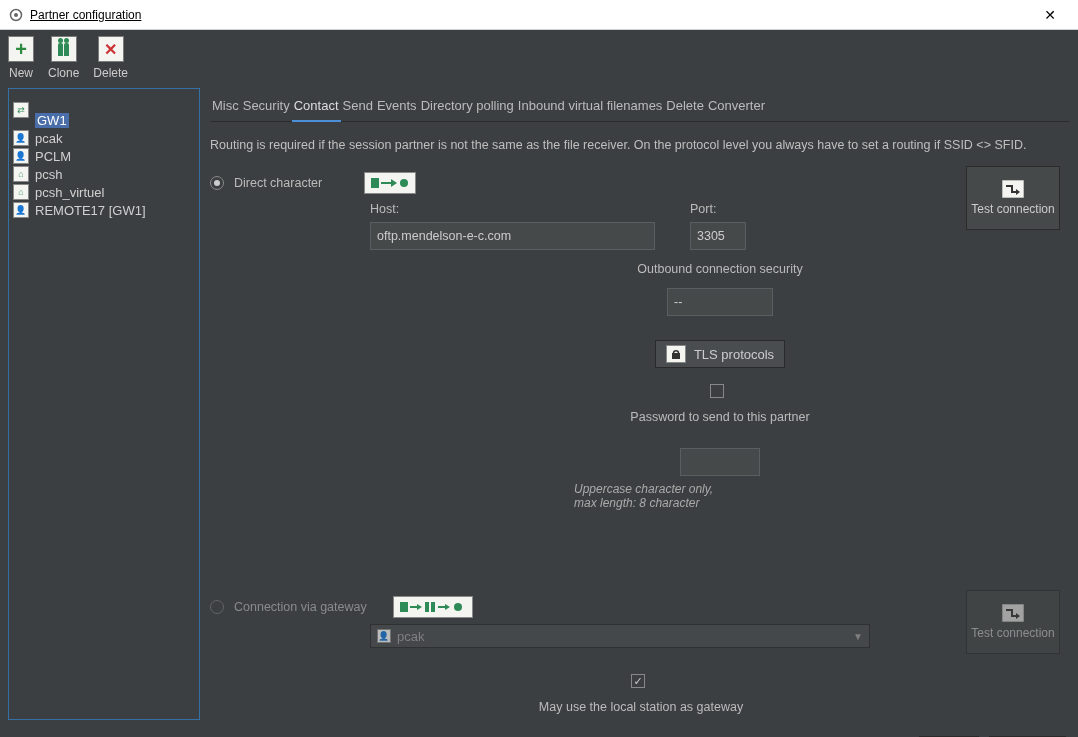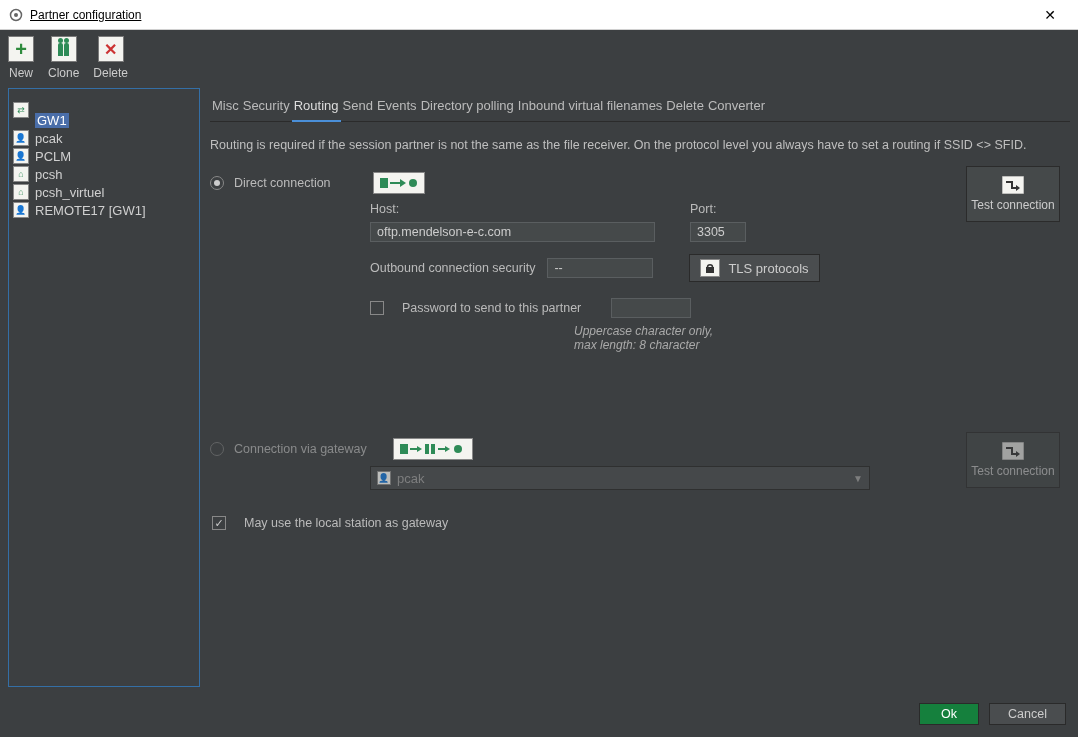--- a/index.html
+++ b/index.html
@@ -144,21 +144,21 @@
     grid-template-columns: 300px 200px;
     column-gap: 20px;
     row-gap: 6px;
     align-items: center;
     position: relative;
   }
   .lbl { color:#bbb; font-size:12.5px; }
   .txt {
     background:#45494a; border:1px solid #5a5e60; color:#ccc;
     padding: 3px 6px; font-size:12.5px;
-    height: 20px;
+    height: 28px;
   }
   .txt.wide { width: 285px; }
   .txt.narrow { width: 56px; }
   .txt.sm { width: 106px; }
   .chk {
     width:14px; height:14px; border:1px solid #888; background:#3c3f41;
     display:inline-flex; align-items:center; justify-content:center;
     margin-right: 6px;
     vertical-align: middle;
   }
@@ -169,21 +169,21 @@
     display:inline-flex; align-items:center; gap:8px;
     height: 28px;
   }
   .lockbox {
     width:20px; height:18px; background:#f4f4f0; border:1px solid #888;
     display:flex; align-items:center; justify-content:center;
   }
   .testbox {
     position: absolute;
     right: 10px;
-    width: 94px; height: 56px;
+    width: 94px; height: 64px;
     background:#45494a; border:1px solid #2b2b2b;
     display:flex; flex-direction:column; align-items:center; justify-content:center;
     gap:4px; cursor:pointer; color:#ccc;
     font-size:12px;
   }
   .testbox.disabled { opacity:0.55; cursor:default; }
   .hint { font-style: italic; color:#aaa; font-size:12px; }
   .gw-select {
     margin-left: 160px; margin-top: 6px;
     width: 500px; height: 24px;
@@ -196,21 +196,21 @@
   .footer {
     display:flex; justify-content:flex-end; gap:10px;
     padding: 8px 12px 12px 12px;
   }
   .btn {
     min-width: 60px; padding: 3px 18px; text-align:center;
     border:1px solid #2a2a2a; cursor:pointer; font-size:12.5px;
   }
   .btn-primary { background:#15803d; color:#fff; }
   .btn-secondary { background:#4a4d4f; color:#ccc; }
-  .row-flex { display:flex; align-items:center; gap:12px; }
+  .row-flex { display:flex; align-items:center; gap:12px;flex-direction:column; }
   .group { position: relative; }
 </style>
 </head>
 <body>
 
 <div class="titlebar">
   <span class="app-icon">
     <svg width="14" height="14" viewBox="0 0 14 14">
         <circle cx="7" cy="7" r="5.5" fill="none" stroke="#666" stroke-width="1.5"></circle>
         <circle cx="7" cy="7" r="2" fill="#666"></circle>
@@ -273,35 +273,35 @@
         <span class="side-icon">👤</span>
         <span class="side-label">REMOTE17 [GW1]</span>
       </div>
     </div>
 
     <div class="content">
 
       <div class="tabs">
         <div class="tab">Misc</div>
         <div class="tab">Security</div>
-        <div class="tab active">Routing</div>
+        <div class="tab active">Contact</div>
         <div class="tab">Send</div>
         <div class="tab">Events</div>
         <div class="tab">Directory polling</div>
         <div class="tab">Inbound virtual filenames</div>
         <div class="tab">Delete</div>
         <div class="tab">Converter</div>
       </div>
 
       <div class="infotext">Routing is required if the session partner is not the same as the file receiver. On the protocol level you always have to set a routing if SSID &lt;&gt; SFID.</div>
 
       <div class="section group">
         <div class="radio-row">
           <span class="radio checked"></span>
-          <span class="lbl">Direct connection</span>
+          <span class="lbl">Direct character</span>
           <span style="width:22px"></span>
           <span class="conn-icon">
             <svg width="38" height="14">
                 <rect x="0" y="2" width="8" height="10" fill="#2e8b57"></rect>
                 <path d="M10 7 L24 7" stroke="#2e8b57" stroke-width="2"></path>
                 <path d="M20 3 L26 7 L20 11 Z" fill="#2e8b57"></path>
                 <circle cx="33" cy="7" r="4" fill="#2e8b57"></circle>
               </svg>
           </span>
         </div>

